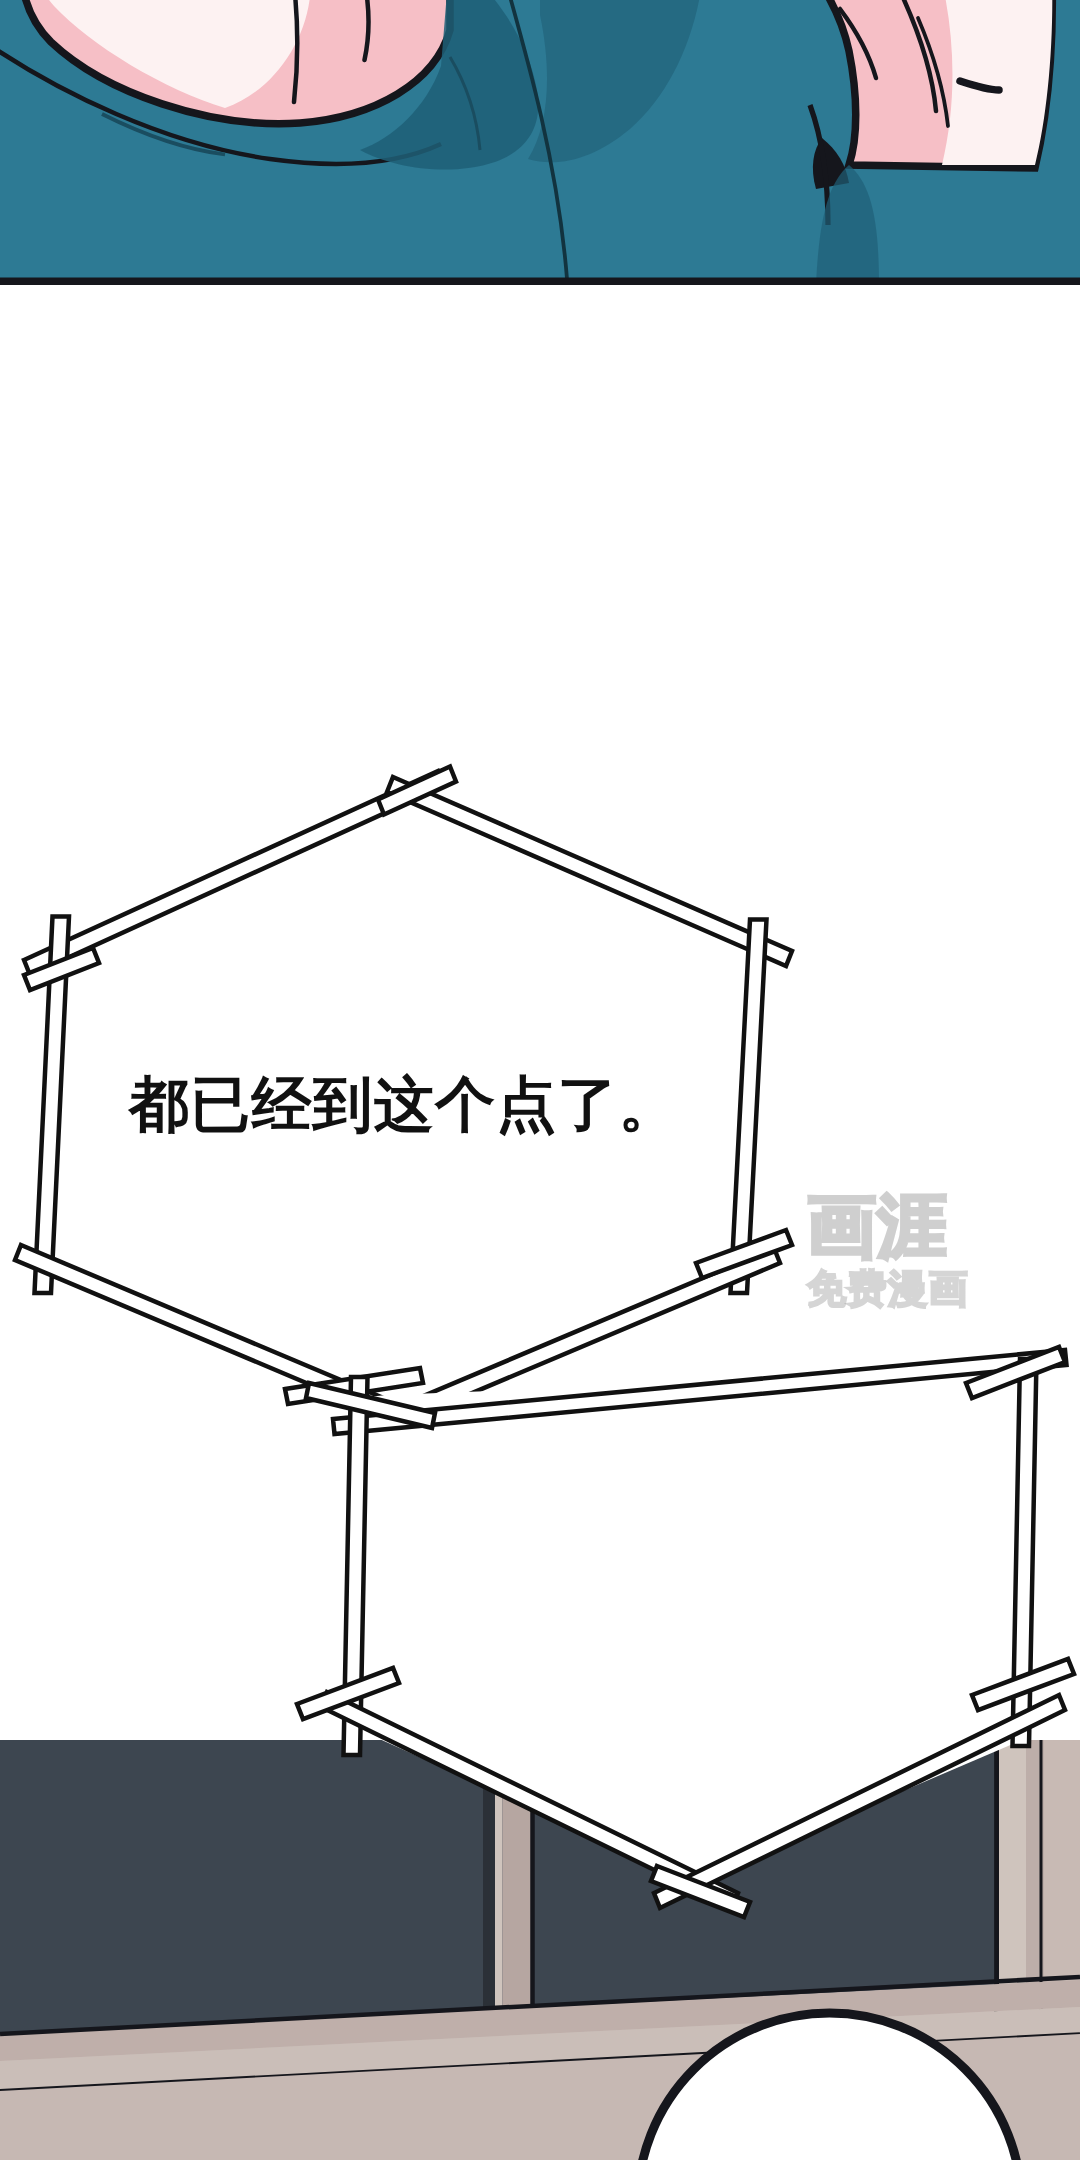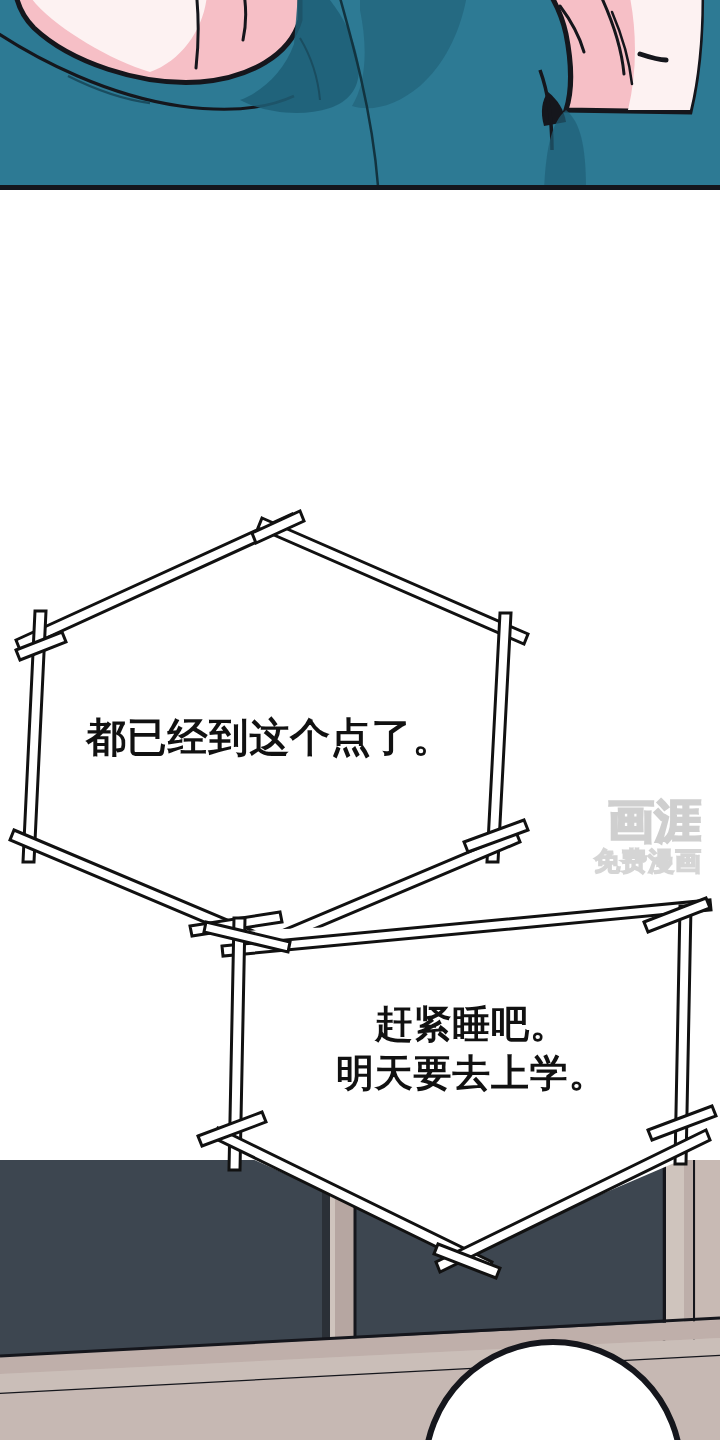--- a/index.html
+++ b/index.html
@@ -80,26 +80,27 @@
   #bubble2-text {
     left: 336px;
     top: 1000px;
     font-size: 38px;
     text-align: center;
   }
 
   
   .watermark {
     position: absolute;
-    left: 562px;
+    left: 538px;
     top: 798px;
     width: 140px;
-    text-align: right;
+    text-align: left;
     pointer-events: none;
     user-select: none;
+    font-family: Liberation Mono, monospace;
   }
   .wm-main {
     font-size: 46px;
     font-weight: 700;
     line-height: 1;
     color: rgba(255,255,255,0.0);
     -webkit-text-stroke: 2.5px rgba(168,168,168,0.55);
     text-shadow:
        1px 1px 0 rgba(255,255,255,0.85),
       -1px -1px 0 rgba(255,255,255,0.85);
@@ -237,21 +238,19 @@
           <path d="M198,1136 L262,1112 L266,1122 L202,1146 Z"></path>
           <path d="M648,1130 L712,1106 L716,1116 L652,1140 Z"></path>
           <path d="M438,1244 L500,1268 L496,1278 L434,1254 Z"></path>
         </g>
       </g>
     </svg>
   </div>
 
   <div class="bubble-text" id="bubble1-text">都已经到这个点了。</div>
 
-  <div class="bubble-text" id="bubble2-text">赶紧睡吧。
-明天要去上学。</div>
 
   <div class="watermark">
     <div class="wm-main">画涯</div>
     <div class="wm-sub">免费漫画</div>
   </div>
 
 </div>
 
 </body></html>

